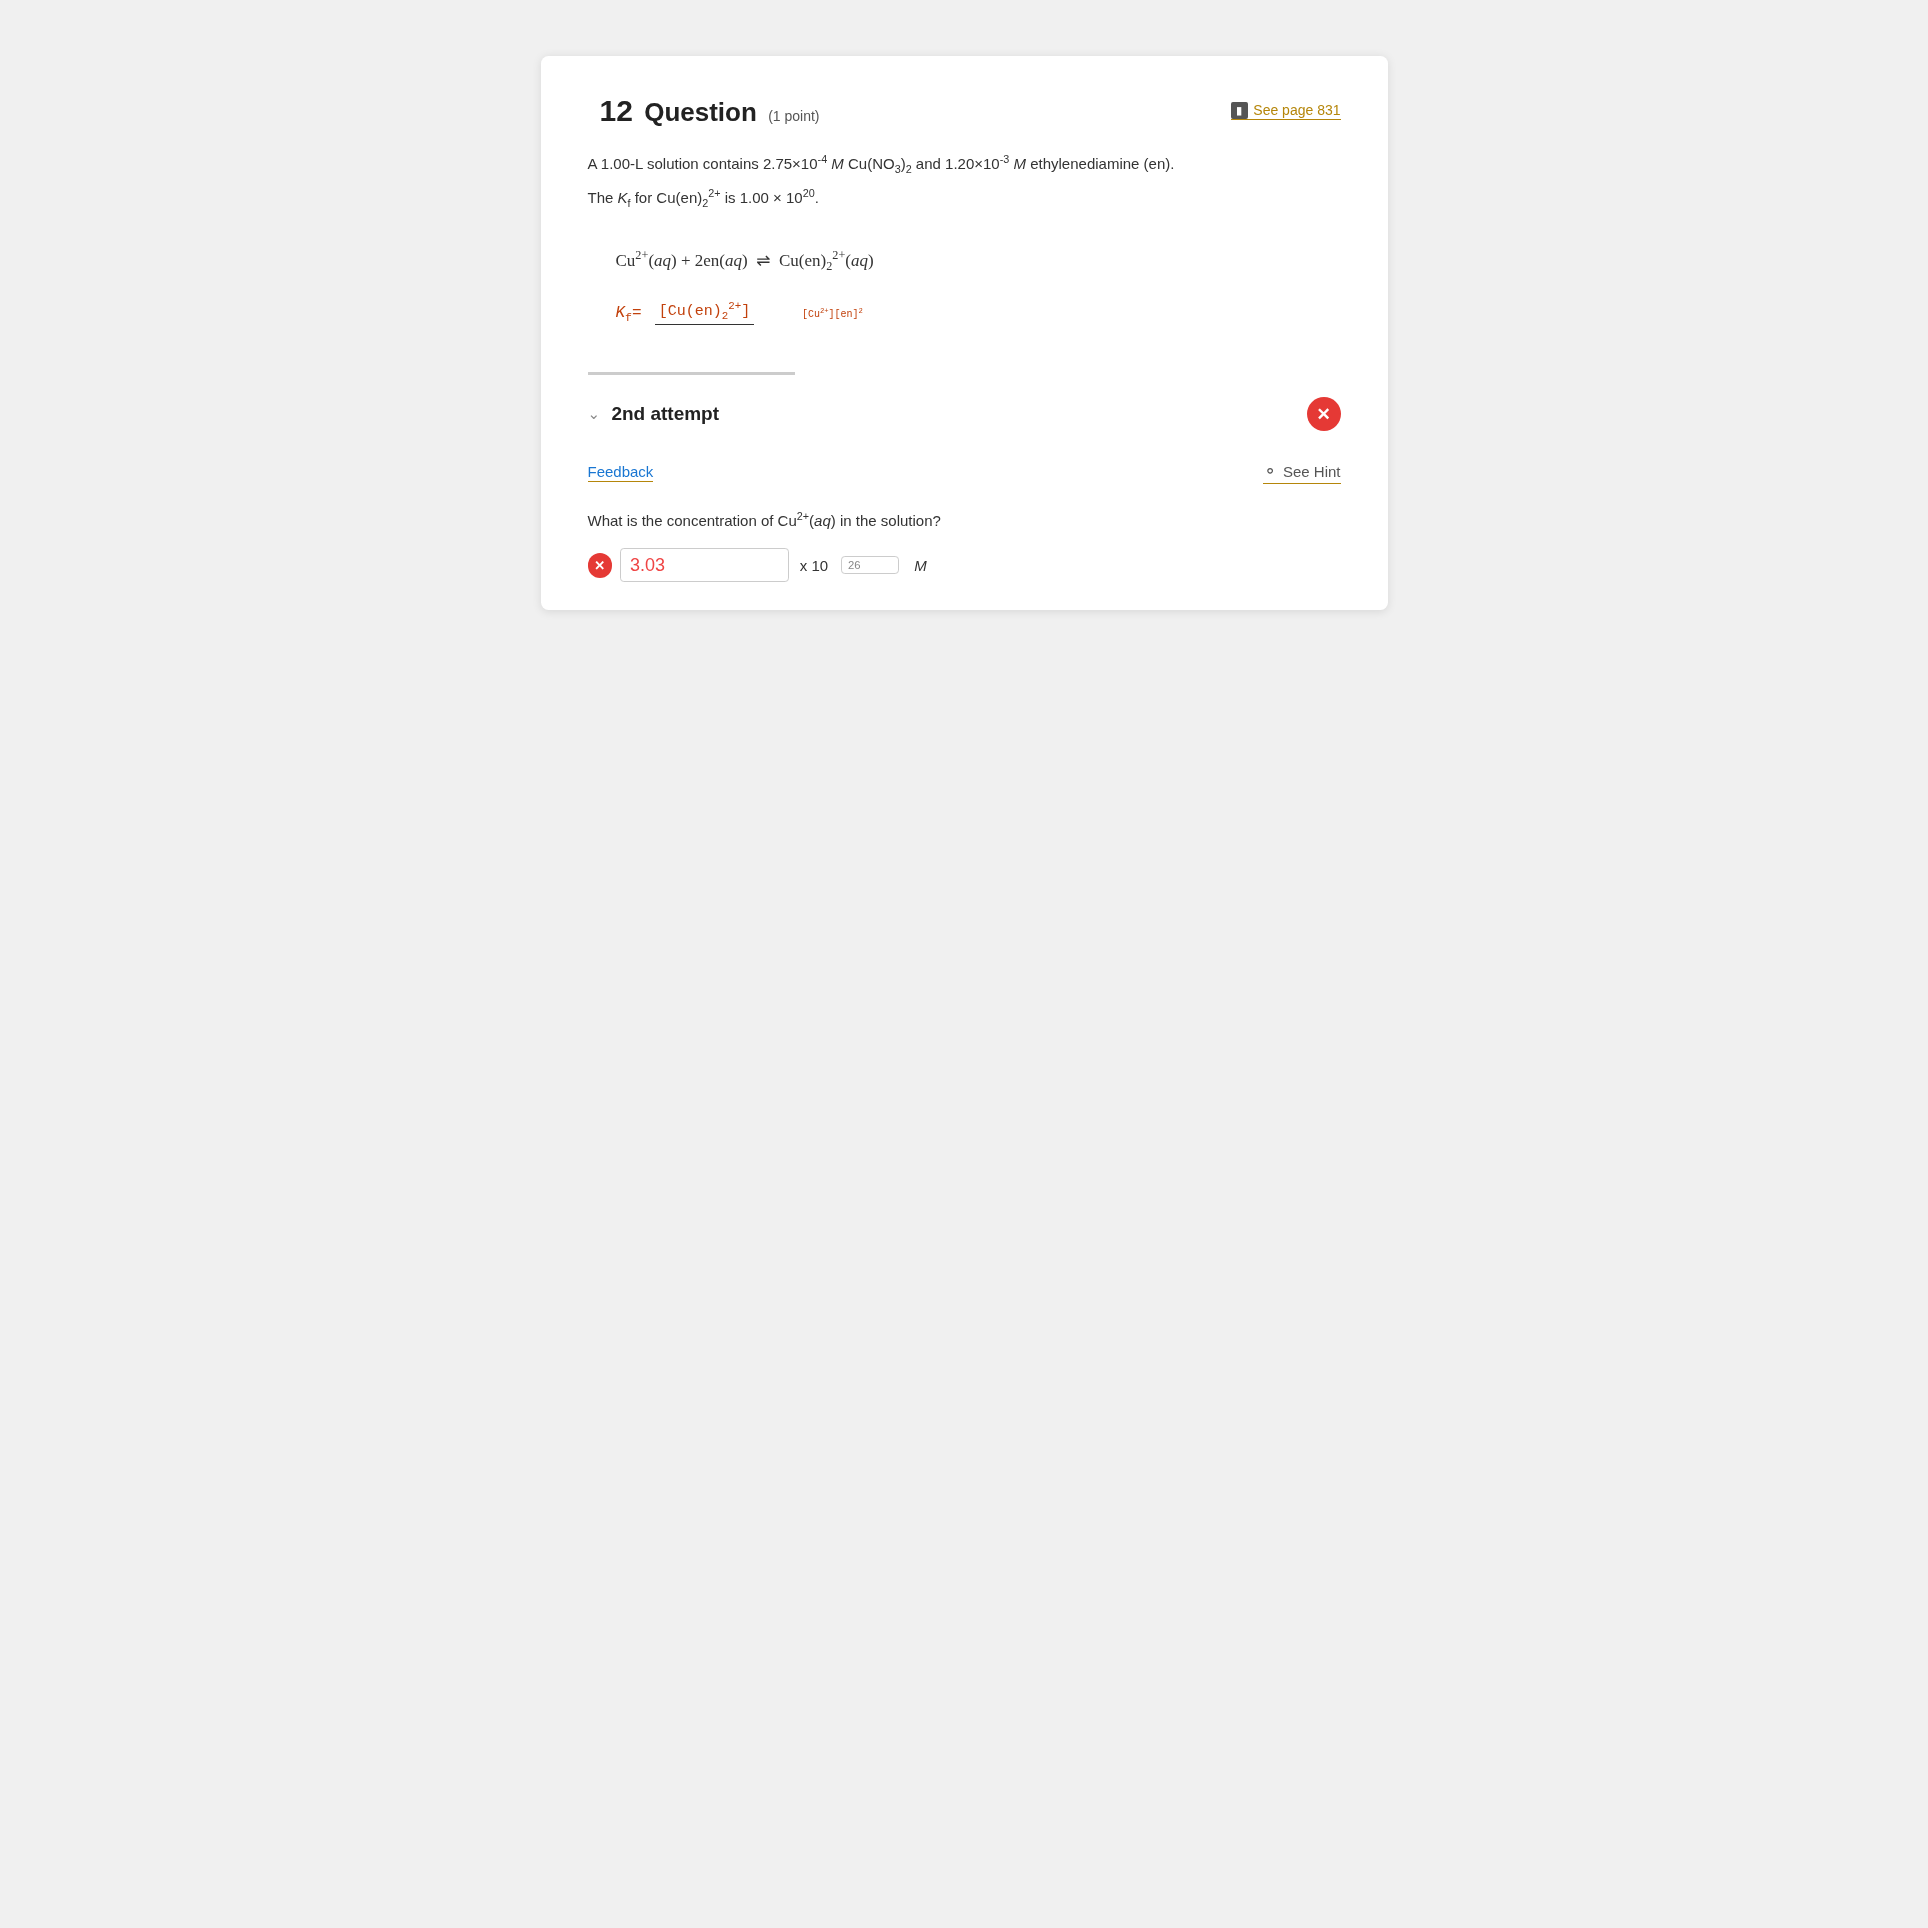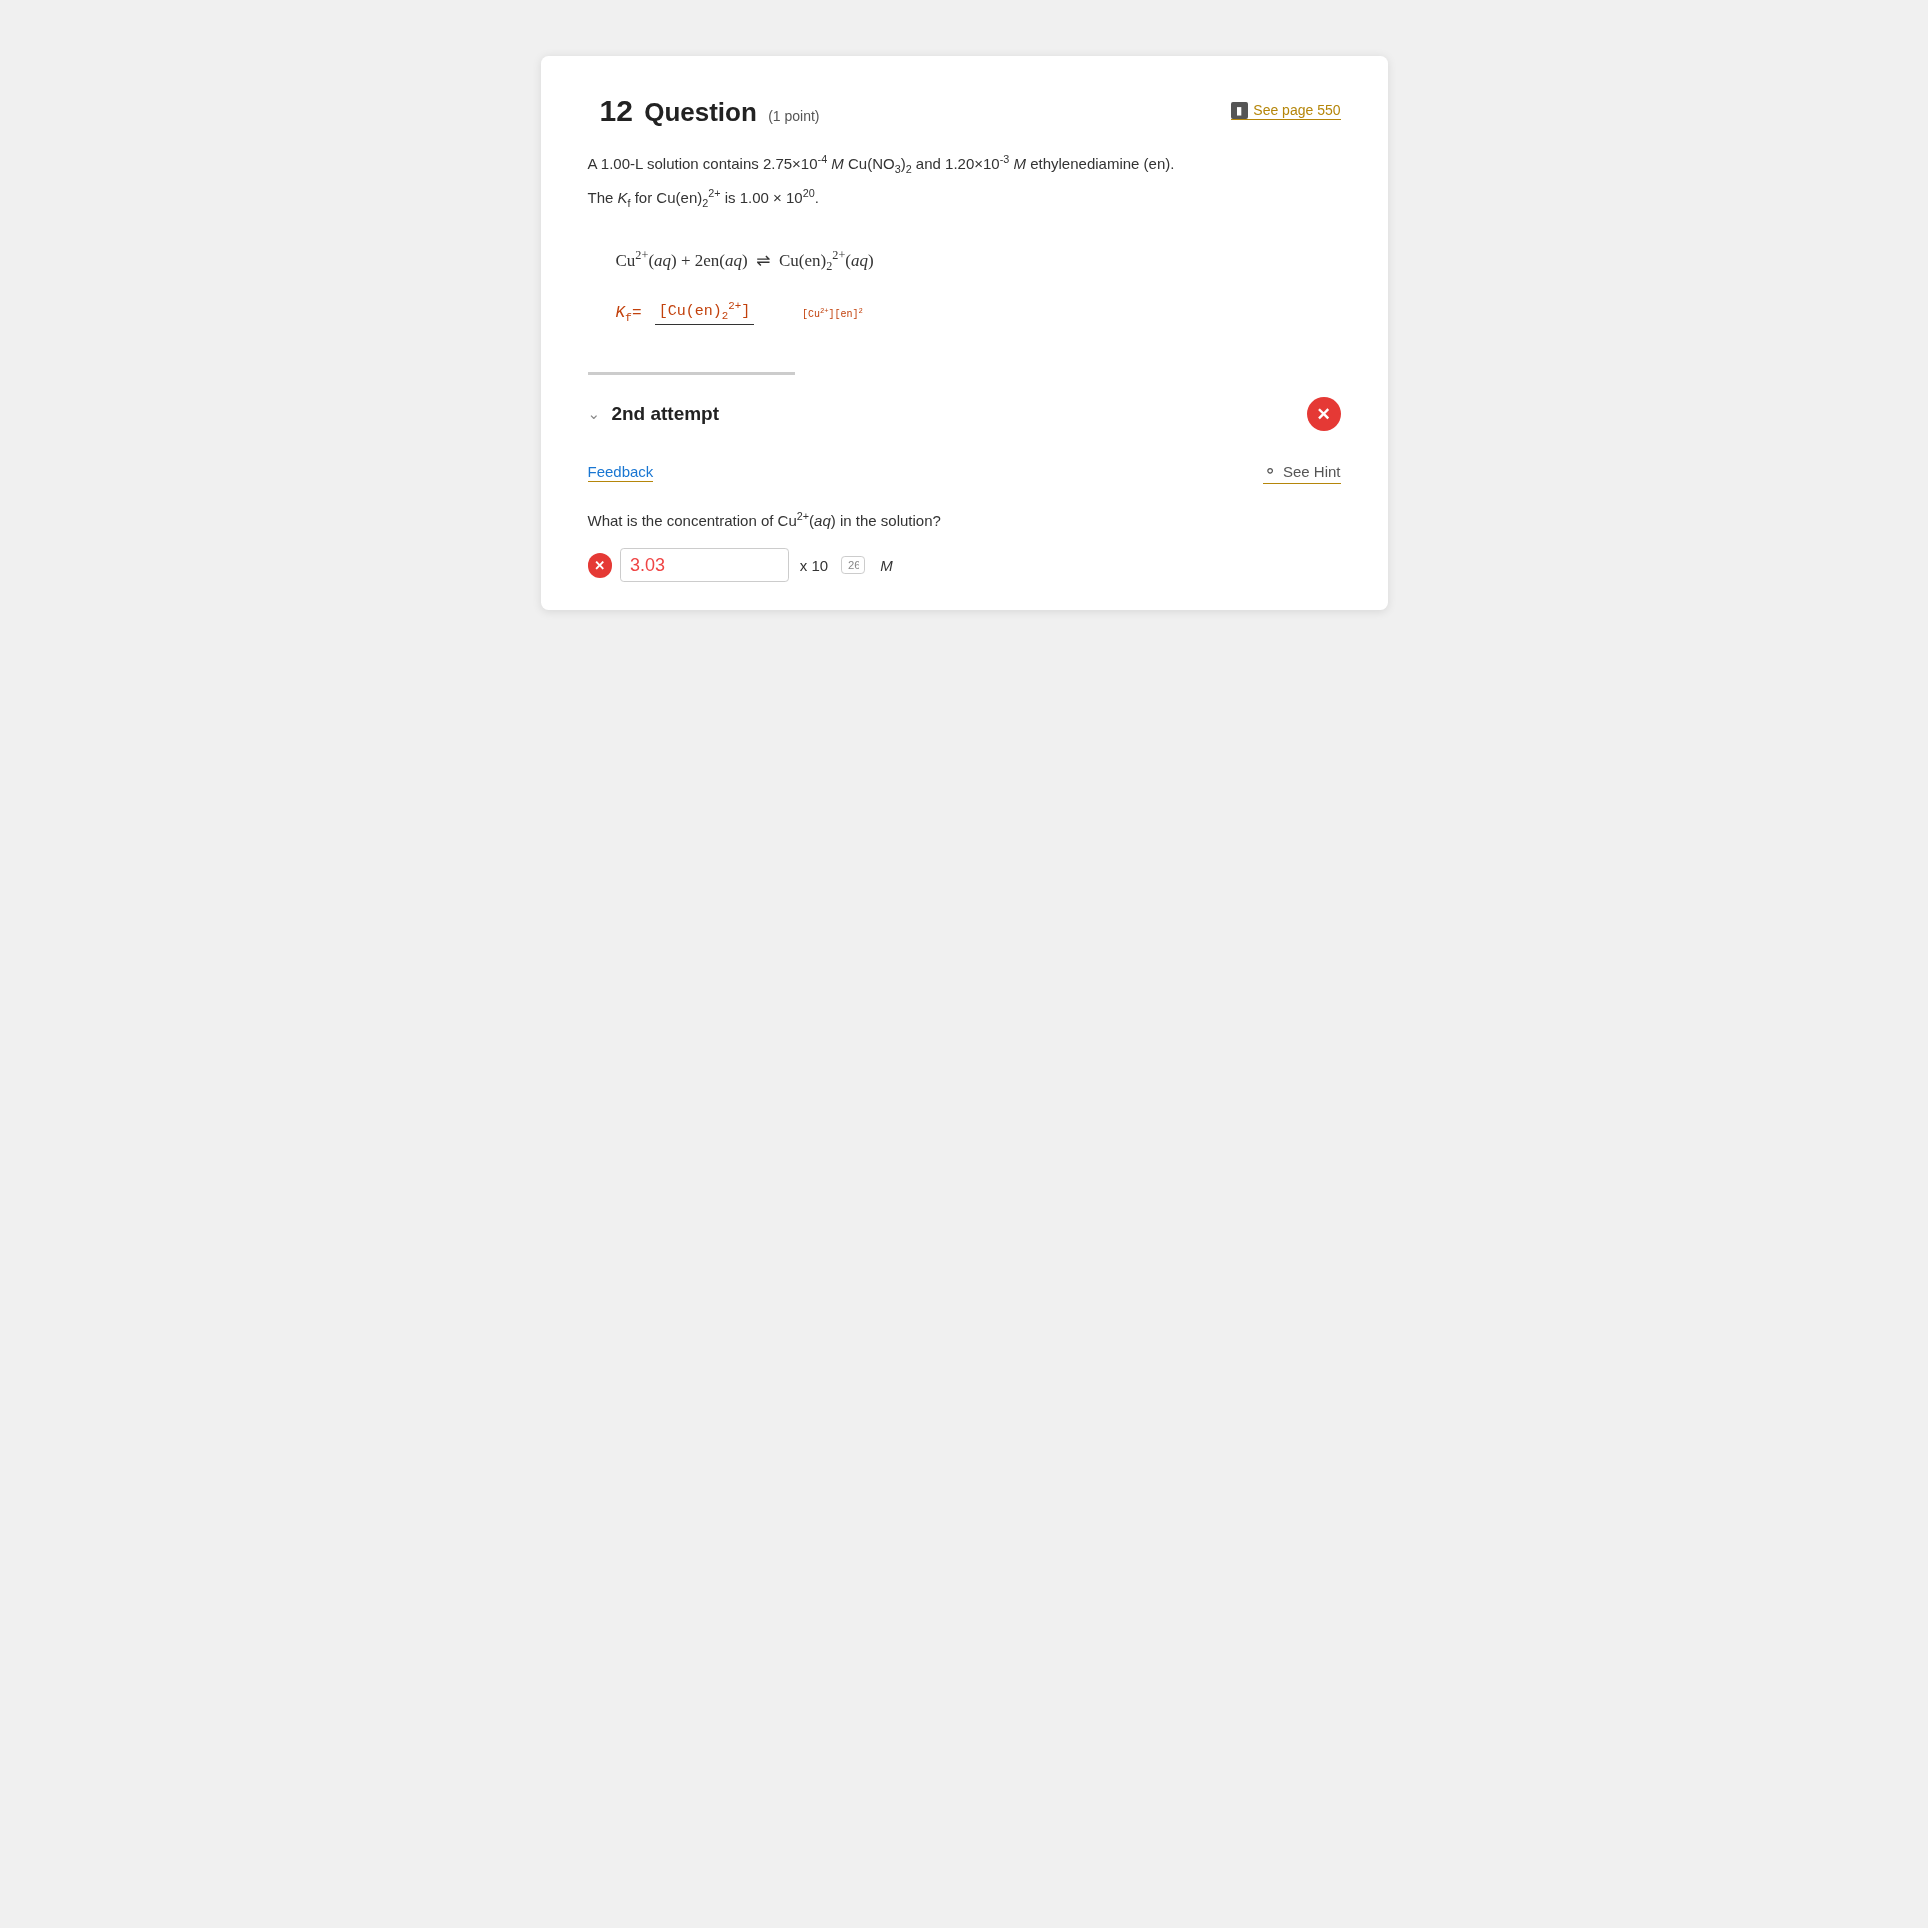--- a/index.html
+++ b/index.html
@@ -271,21 +271,21 @@
       font-size: 15px;
       color: #333;
       margin: 0 3.8px;
     }
 
     .power-input {
       border: 0.9px solid #ccc;
       border-radius: 3.8px;
       padding: 1.9px 5.6px;
       font-size: 12.2px;
-      width: 24px;
+      width: 58px;
       color: #888;
       outline: none;
       vertical-align: super;
       font-size: 11.3px;
       margin-left: 1.9px;
     }
 
     .unit-label {
       font-size: 15px;
       color: #333;
@@ -310,21 +310,21 @@
 
   <div class="question-section">
     <div class="question-header">
       <div class="question-title">
         <span class="question-number">12</span>
         <span class="question-label">Question</span>
         <span class="question-points">(1 point)</span>
       </div>
       <a class="see-page-link">
         <span class="see-page-icon">▮</span>
-        <span>See page 550</span>
+        <span>See page 831</span>
       </a>
     </div>
 
     <p class="question-text">
       A 1.00-L solution contains 2.75×10<sup>-4</sup> <em>M</em> Cu(NO<sub>3</sub>)<sub>2</sub> and 1.20×10<sup>-3</sup> <em>M</em> ethylenediamine (en).
     </p>
     <p class="question-text-line2">
       The <em>K</em><sub>f</sub> for Cu(en)<sub>2</sub><sup>2+</sup> is 1.00 × 10<sup>20</sup>.
     </p>
 

